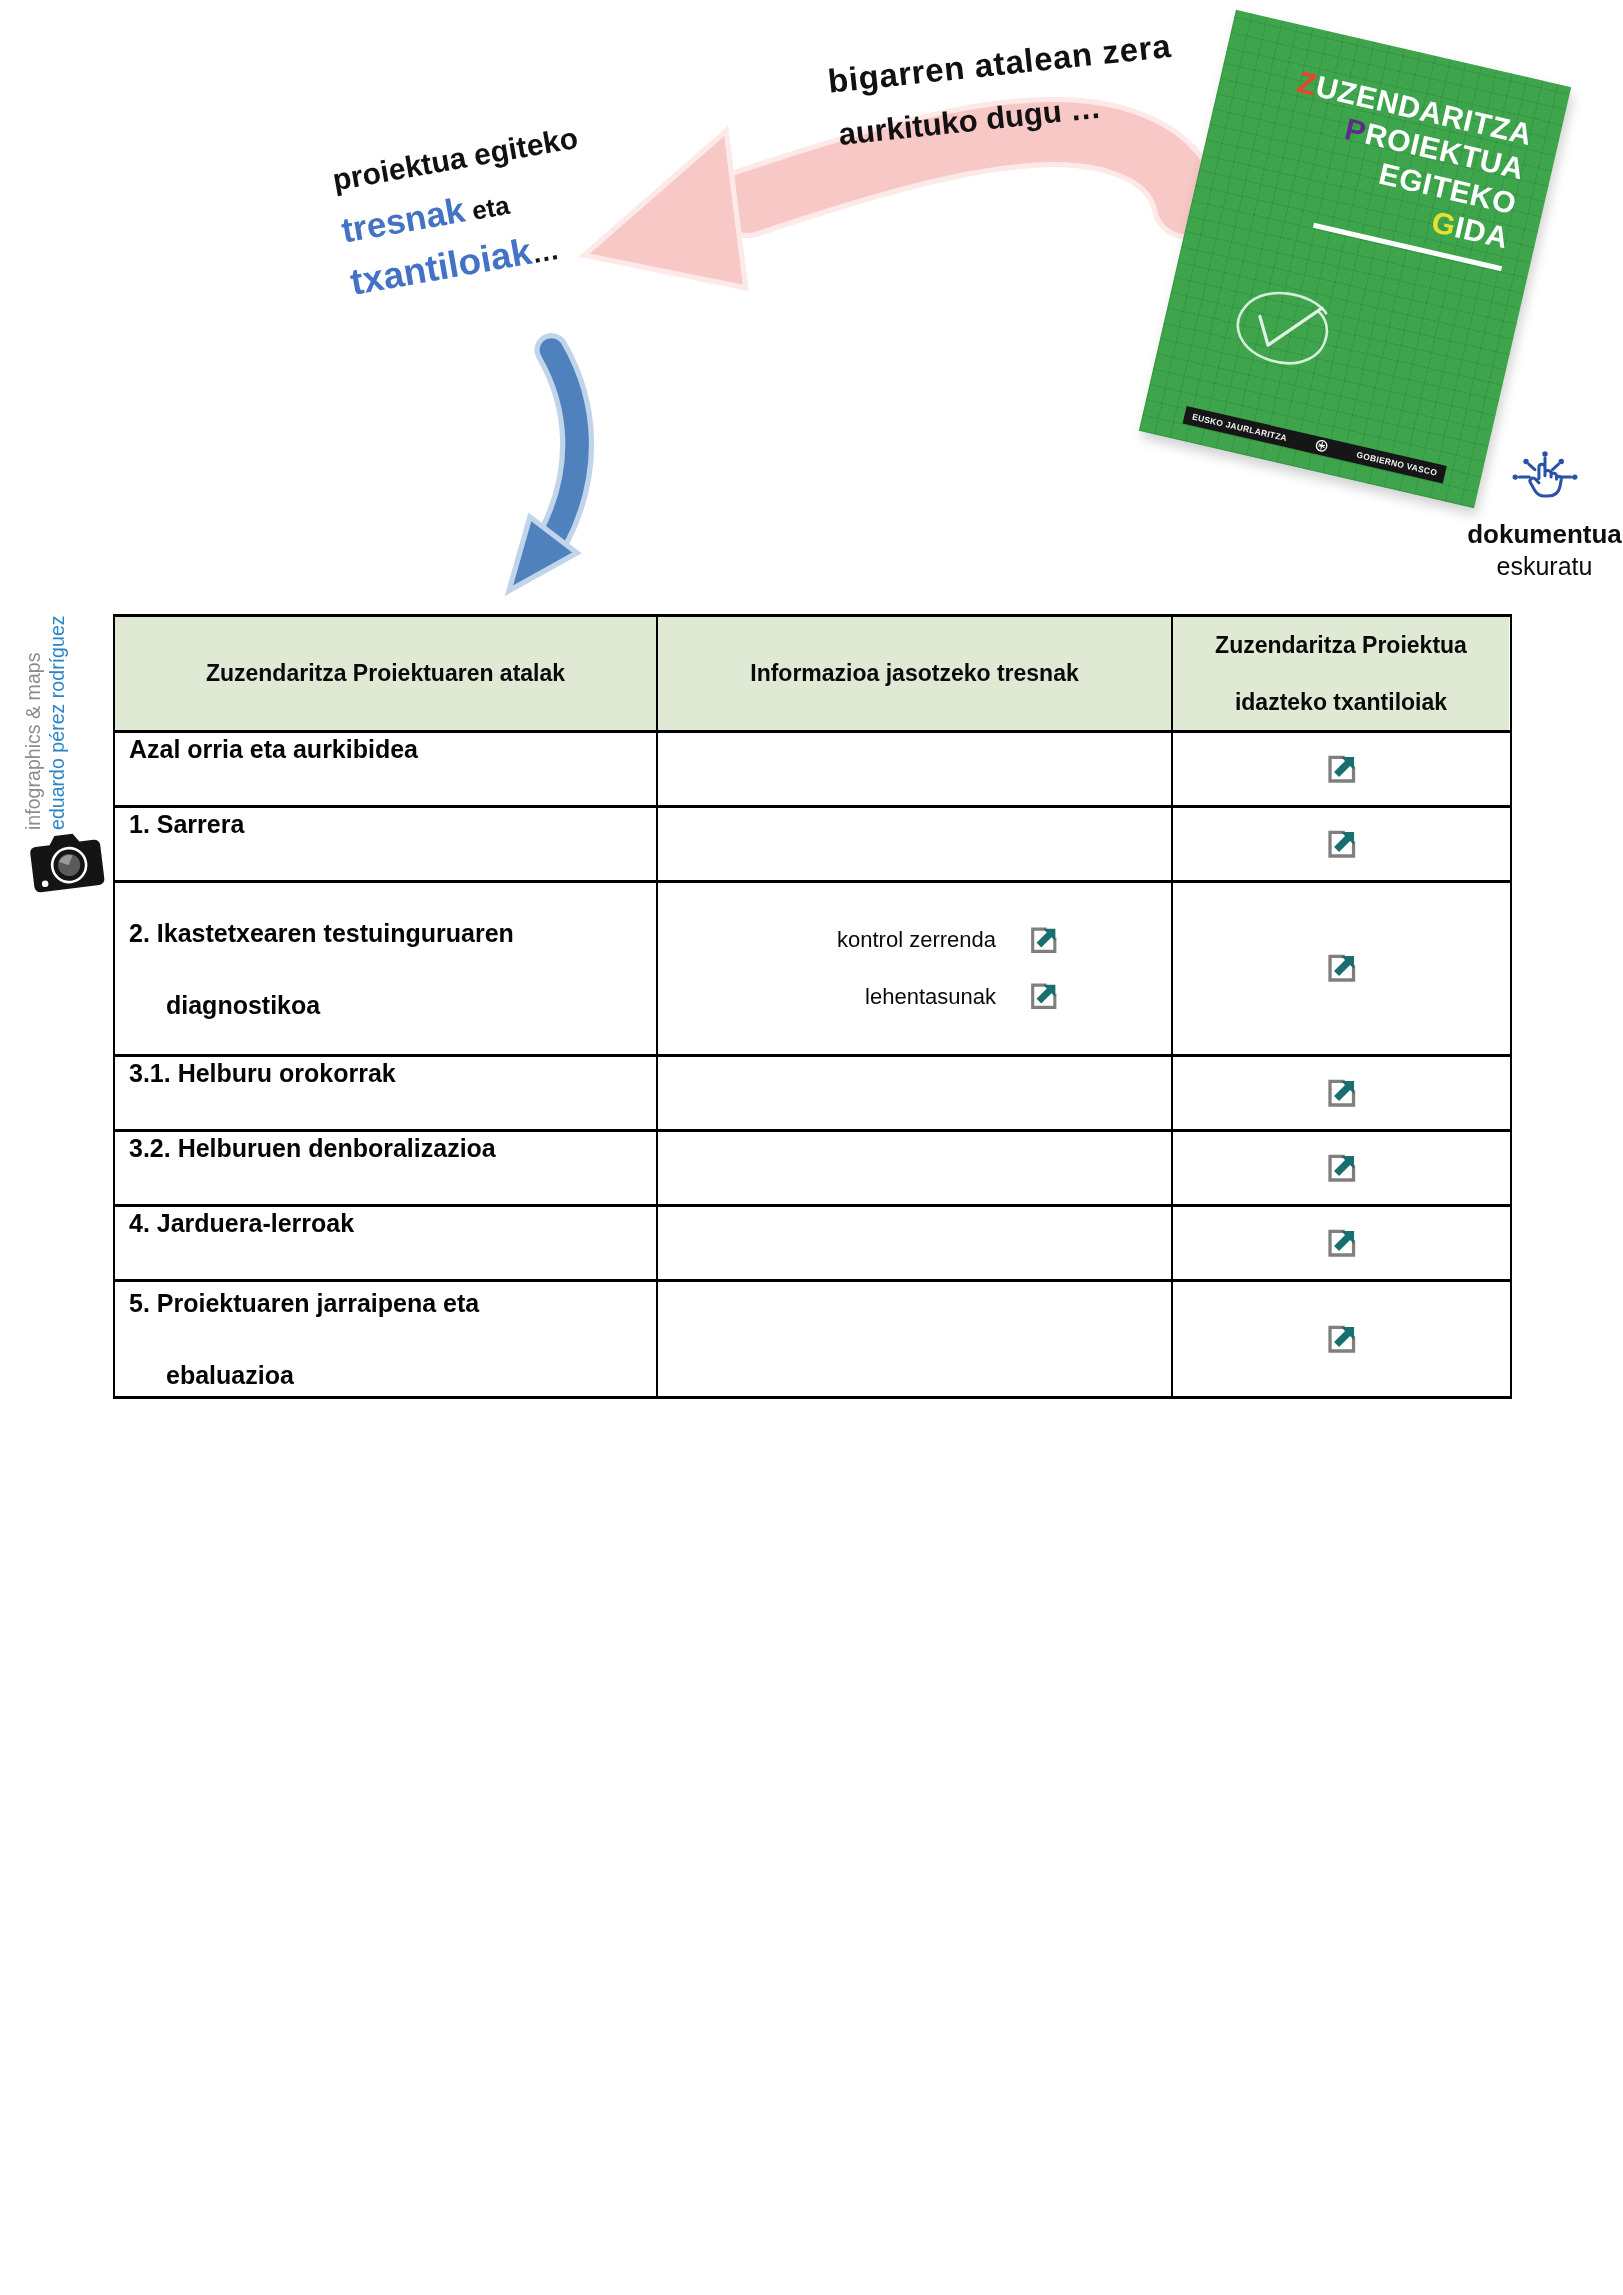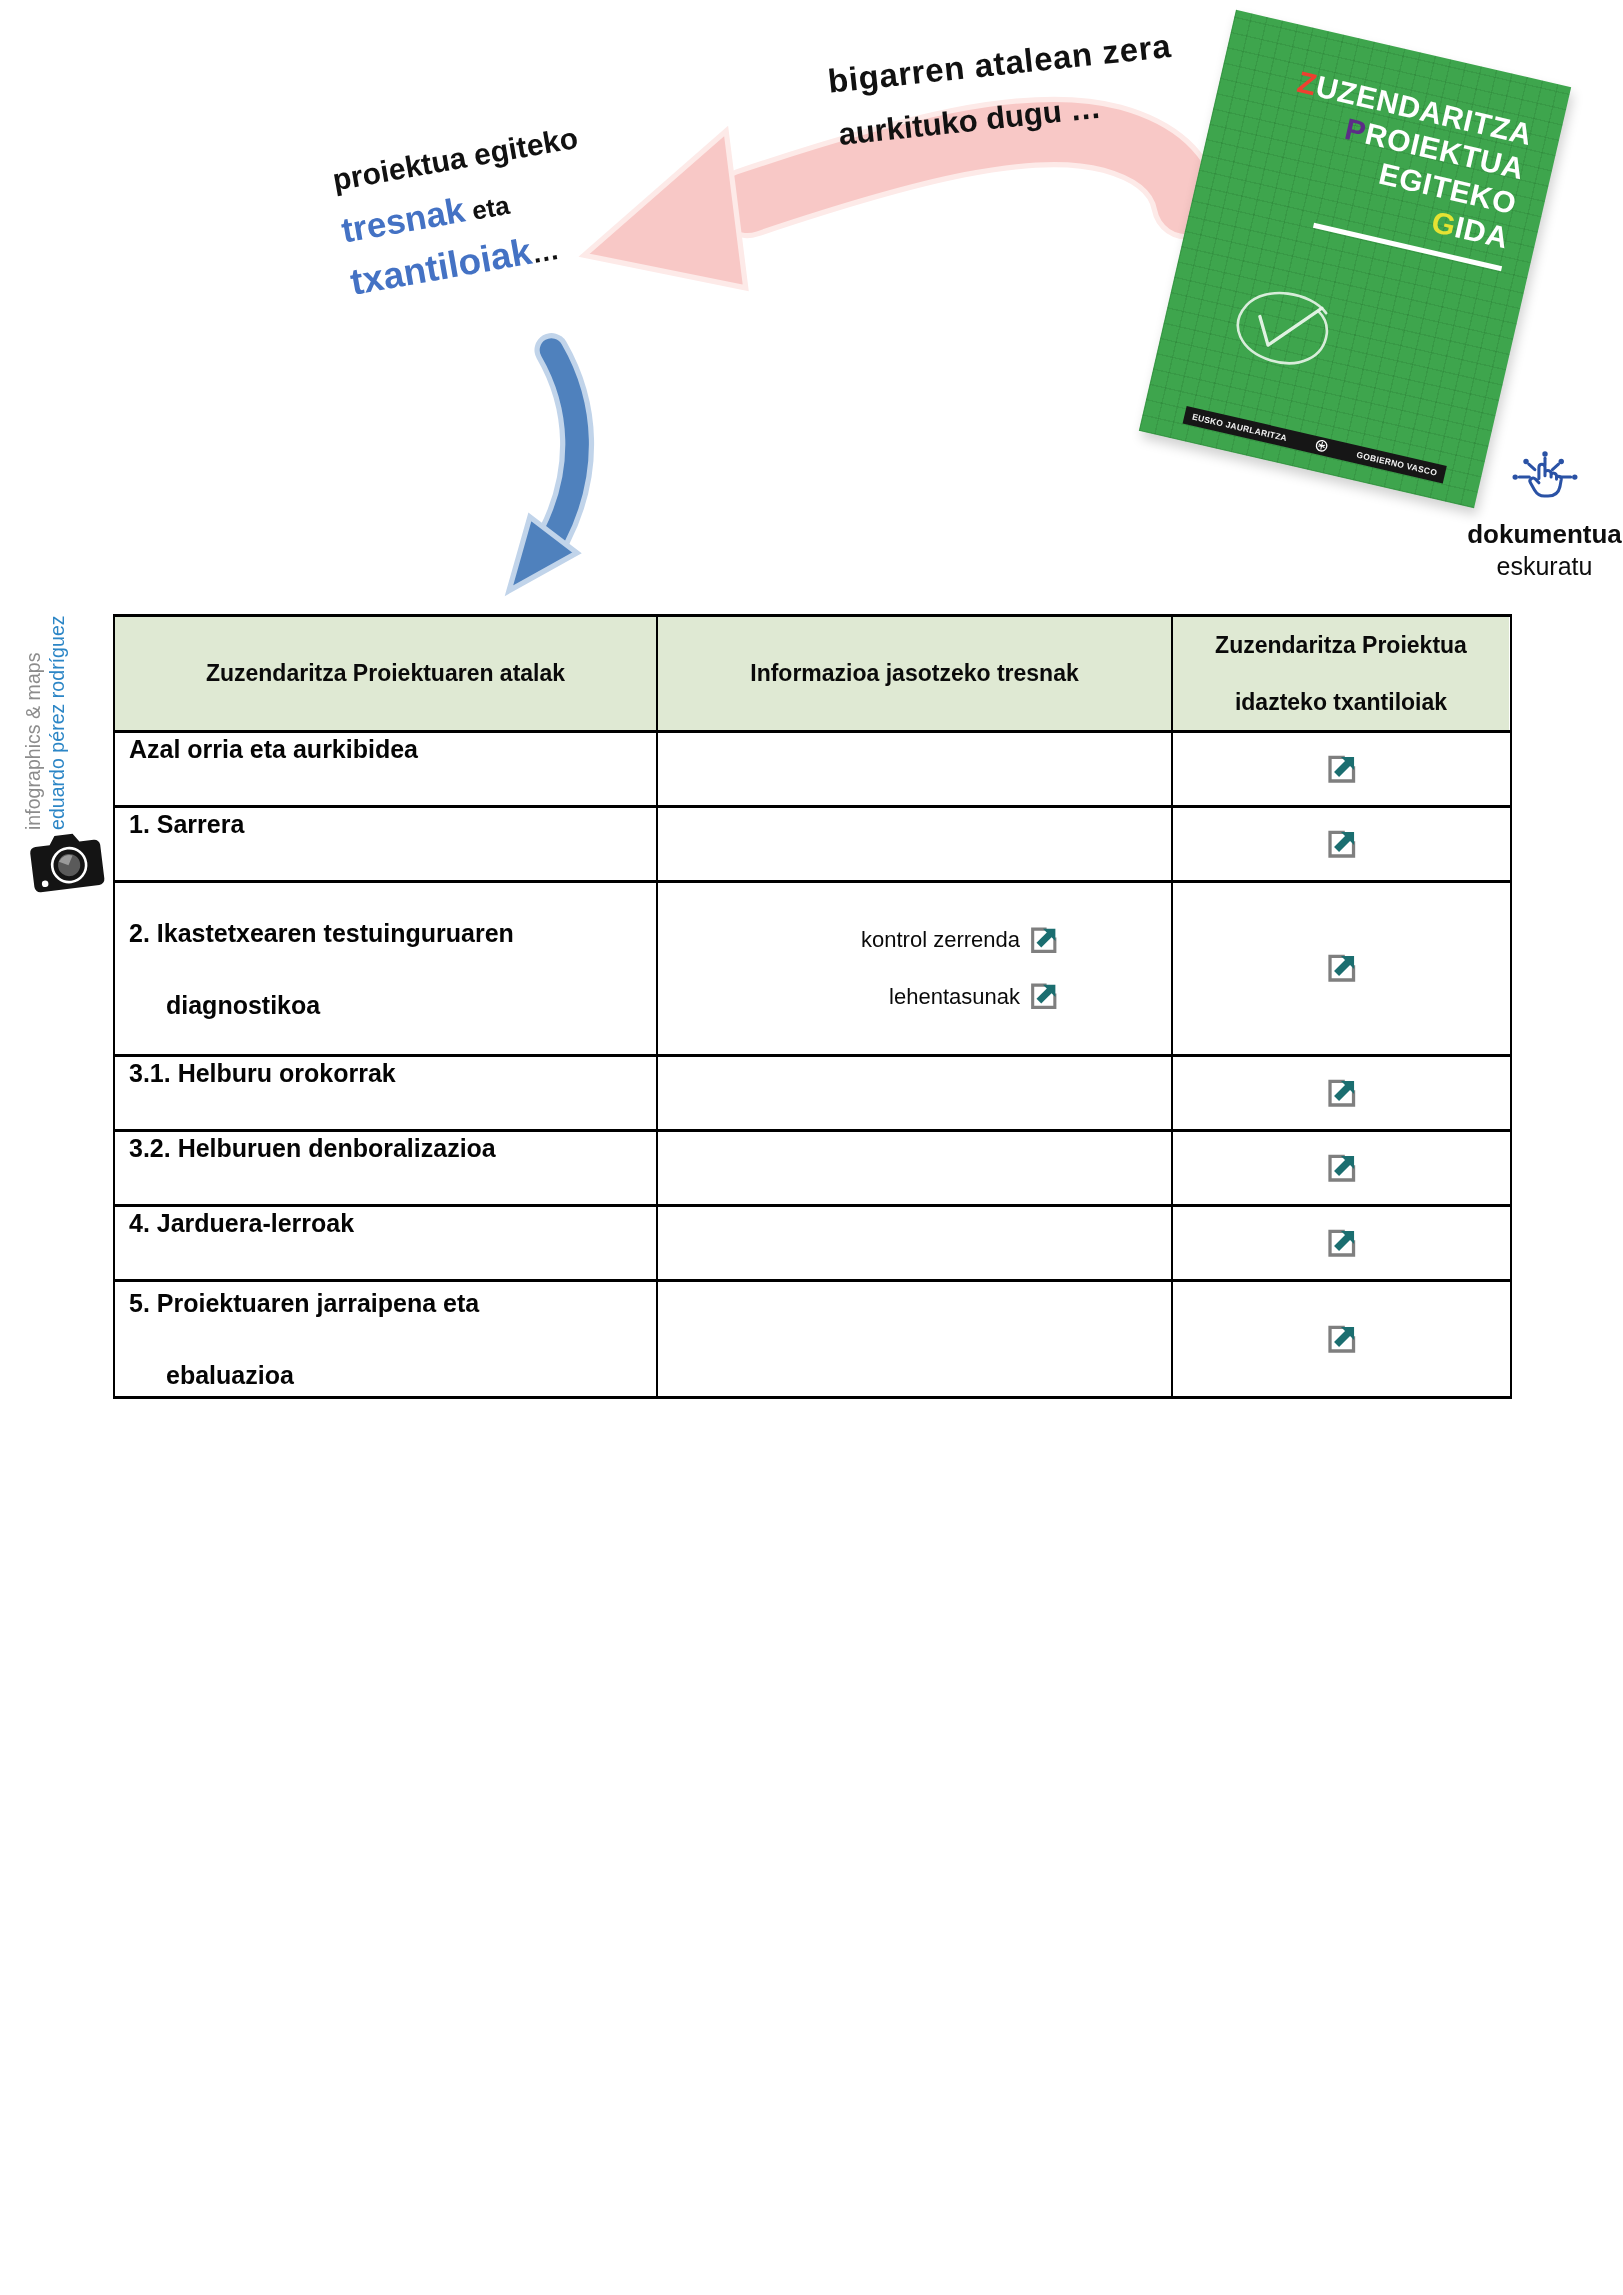--- a/index.html
+++ b/index.html
@@ -68,21 +68,21 @@
   .head .tcell { background:#dfe9d3; align-items:center; text-align:center;
                  font-weight:700; font-size:23px; color:#0a0a0a; }
   .head { height:113px; }
   .h3gap { margin-top:30px; }
   .r-std  { height:75px; }
   .r-tall { height:174px; }
   .r-last { height:117px; }
   .lbl { padding-left:14px; font-weight:700; font-size:25px; color:#050505; line-height:1.28; }
   .lbl .ln2 { padding-left:37px;margin-top:40px; }
   .tools { align-items:flex-end; padding-right:111px; row-gap:23.6px; }
-  .tool-line { display:flex; align-items:center; gap:7px; cursor:pointer; }
+  .tool-line { display:flex; align-items:center; gap:31px; cursor:pointer; }
   .tool-line .t-label { font-size:22px; color:#0a0a0a; }
   .tcell.last { align-items:center; }
   .ext { width:35px; height:35px; display:block; }
   .tools .ext { width:33px; height:33px; }
 
   svg { display:block; }
   .hiddendefs { position:absolute; width:0; height:0; overflow:hidden; }
 </style>
 </head>
 <body>

